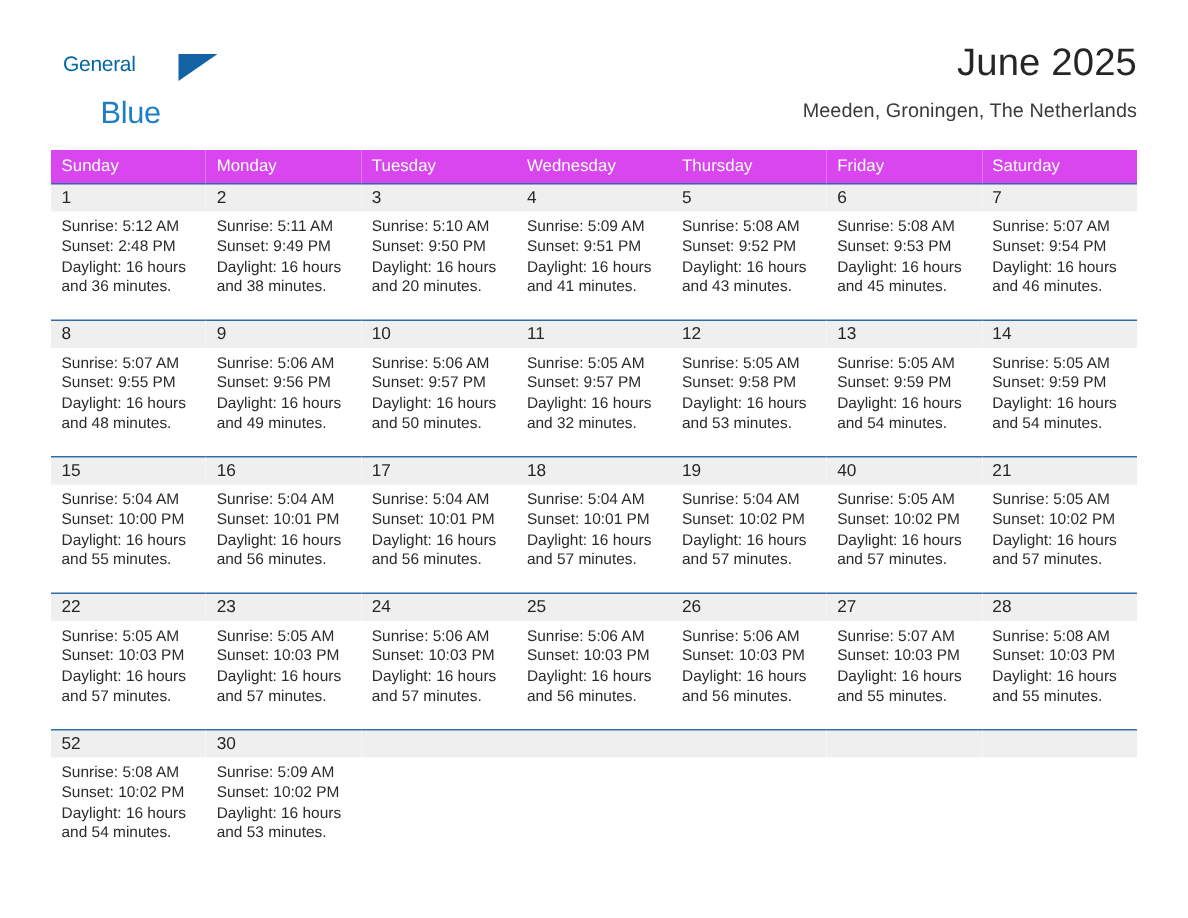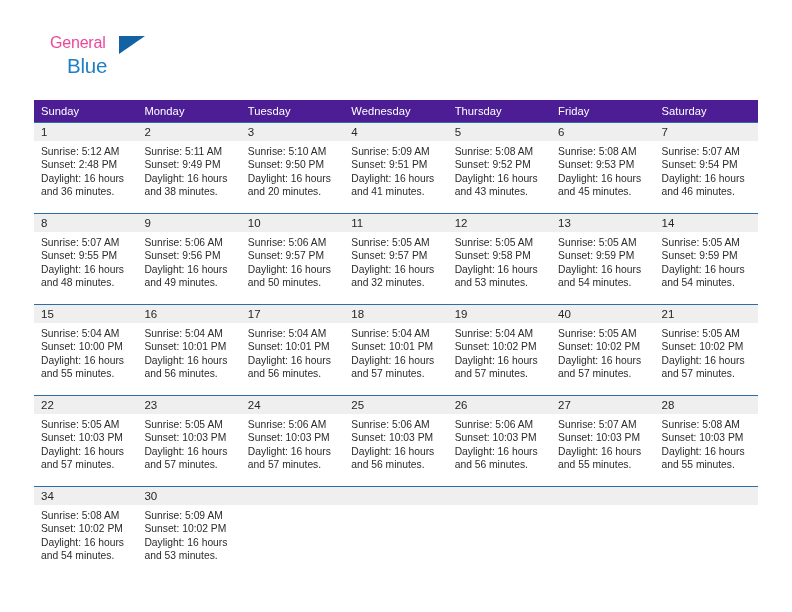--- a/index.html
+++ b/index.html
@@ -32,31 +32,31 @@
     height: 100px;
   }
   .logo {
     position: relative;
     width: 150px;
     height: 56px;
     flex: 0 0 auto;
   }
   .logo-general {
     position: absolute;
-    left: 16px;
+    left: 8px;
     top: 6px;
-    font-size: 16px;
+    font-size: 14px;
     letter-spacing: -0.2px;
-    color: #ec4899;
+    color: #0369a1;
     font-family: "Liberation Sans", sans-serif;
   }
   .logo-blue {
     position: absolute;
     left: 33px;
-    top: 26px;
+    top: 36px;
     font-size: 20.5px;
     letter-spacing: -0.2px;
     color: #1f7fc4;
     font-family: "Liberation Sans", sans-serif;
   }
   .logo-tri {
     position: absolute;
     left: 85px;
     top: 8px;
     width: 0;
@@ -88,21 +88,21 @@
   .cal-wrap {
     padding: 0 34px;
     box-sizing: border-box;
   }
   table.calendar {
     width: 724px;
     border-collapse: collapse;
     table-layout: fixed;
   }
   table.calendar th {
-    background: #4c1d95;
+    background: #d946ef;
     color: #ffffff;
     font-size: 11.2px;
     font-weight: normal;
     text-align: left;
     padding: 5px 0 5px 7px;
     height: 20px;
     box-sizing: border-box;
     letter-spacing: 0.05px;
   }
   table.calendar td {
@@ -143,20 +143,24 @@
 <div class="page">
 
   <div class="header">
 
     <div class="logo">
       <span class="logo-general">General</span>
       <span class="logo-tri"></span>
       <span class="logo-blue">Blue</span>
     </div>
 
+    <div class="title-block">
+      <div class="cal-title">June 2025</div>
+      <div class="cal-subtitle">Meeden, Groningen, The Netherlands</div>
+    </div>
 
   </div>
 
   <div class="cal-wrap">
     <table class="calendar">
       <thead>
         <tr>
           <th>Sunday</th>
           <th>Monday</th>
           <th>Tuesday</th>
@@ -422,21 +426,21 @@
               <div class="dayinfo">
                 <div>Sunrise: 5:08 AM</div>
                 <div>Sunset: 10:03 PM</div>
                 <div>Daylight: 16 hours</div>
                 <div>and 55 minutes.</div>
               </div>
             </td>
           </tr>
           <tr class="week-row">
             <td>
-              <div class="daynum">34</div>
+              <div class="daynum">52</div>
               <div class="dayinfo">
                 <div>Sunrise: 5:08 AM</div>
                 <div>Sunset: 10:02 PM</div>
                 <div>Daylight: 16 hours</div>
                 <div>and 54 minutes.</div>
               </div>
             </td>
             <td>
               <div class="daynum">30</div>
               <div class="dayinfo">

